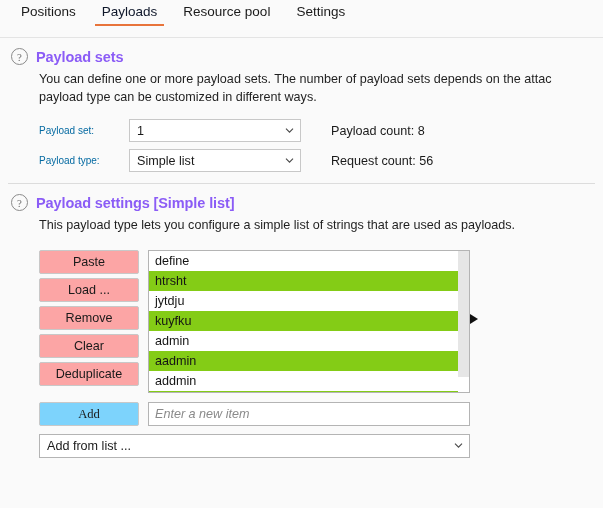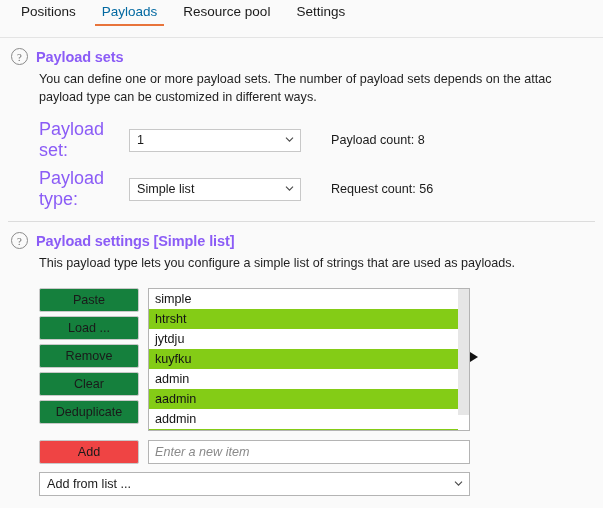--- a/index.html
+++ b/index.html
@@ -30,21 +30,21 @@
   }
   .tab {
     position: relative;
     font-size: 13.5px;
     line-height: 14px;
     padding: 5px 13px 7px 13px;
     color: #1a1a1a;
     white-space: nowrap;
     cursor: default;
   }
-  .tab.active { color: #0369a1; }
+  .tab.active { color: #0f172a; }
   .tab.active::after {
     content: "";
     position: absolute;
     left: 6px; right: 6px; bottom: 0;
     height: 2px;
     background: var(--accent, #e8743b);
     z-index: 2;
   }
 
   
@@ -92,22 +92,22 @@
   
   .pset-grid {
     margin-top: 13px;
     padding-left: 39px;
     display: grid;
     grid-template-columns: 90px 172px 30px auto;
     row-gap: 7px;
     align-items: center;
   }
   .field-label {
-    font-size: 18px;
-    color: #8b5cf6;
+    font-size: 10px;
+    color: #0369a1;
   }
   .combo {
     position: relative;
     height: 23px;
     background: #ffffff;
     border: 1px solid #c8c8c8;
     display: flex;
     align-items: center;
     padding: 0 22px 0 7px;
     font-size: 12.6px;
@@ -135,21 +135,21 @@
   .row-main { display: flex; align-items: flex-start; }
   .btncol {
     display: flex;
     flex-direction: column;
     gap: 4px;
     width: 100px;
     flex: 0 0 100px;
   }
   .btn {
     height: 24px;
-    background: #15803d;
+    background: #fca5a5;
     border: 1px solid #c8c8c8;
     border-radius: 2px;
     font-size: 12.6px;
     color: #1a1a1a;
     display: flex;
     align-items: center;
     justify-content: center;
     cursor: default;
     user-select: none;
   }
@@ -200,26 +200,26 @@
 
   .row-add {
     display: flex;
     align-items: center;
     margin-top: 9px;
   }
   .addbtn {
     width: 100px;
     flex: 0 0 100px;
     height: 24px;
-    background: #ef4444;
+    background: #7dd3fc;
     border: 1px solid #c8c8c8;
     border-radius: 2px;
     font-size: 12.6px;
     display: flex; align-items: center; justify-content: center;
-    cursor: default; user-select: none;
+    cursor: default; user-select: none; font-family: Liberation Serif, serif;
   }
   .newitem {
     margin-left: 9px;
     width: 322px;
     height: 24px;
     background: #ffffff;
     border: 1px solid #b4b4b4;
     font-size: 12.6px;
     padding: 4px 6px;
     color: #8a8a8a;
@@ -314,21 +314,21 @@
         <div class="btn">
             <span>Clear</span>
           </div>
         <div class="btn">
             <span>Deduplicate</span>
           </div>
       </div>
 
       <div class="listwrap">
         <div class="listinner">
-          <div class="lrow">simple</div>
+          <div class="lrow">define</div>
           <div class="lrow alt">htrsht</div>
           <div class="lrow">jytdju</div>
           <div class="lrow alt">kuyfku</div>
           <div class="lrow">admin</div>
           <div class="lrow alt">aadmin</div>
           <div class="lrow">addmin</div>
           <div class="lrow alt">adddmin</div>
         </div>
         <div class="vscroll">
           <div class="vthumb"></div>

